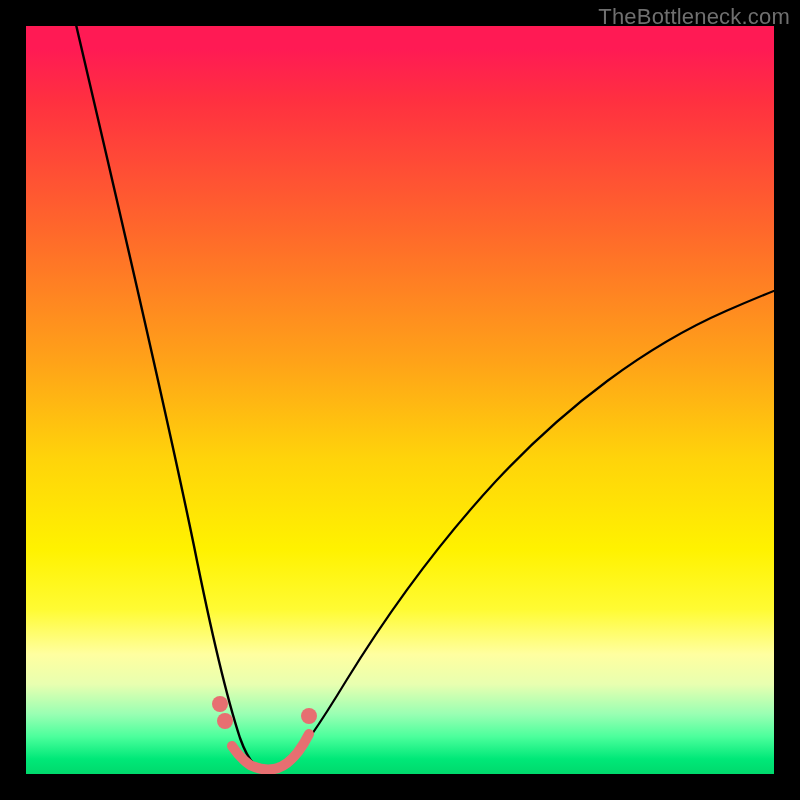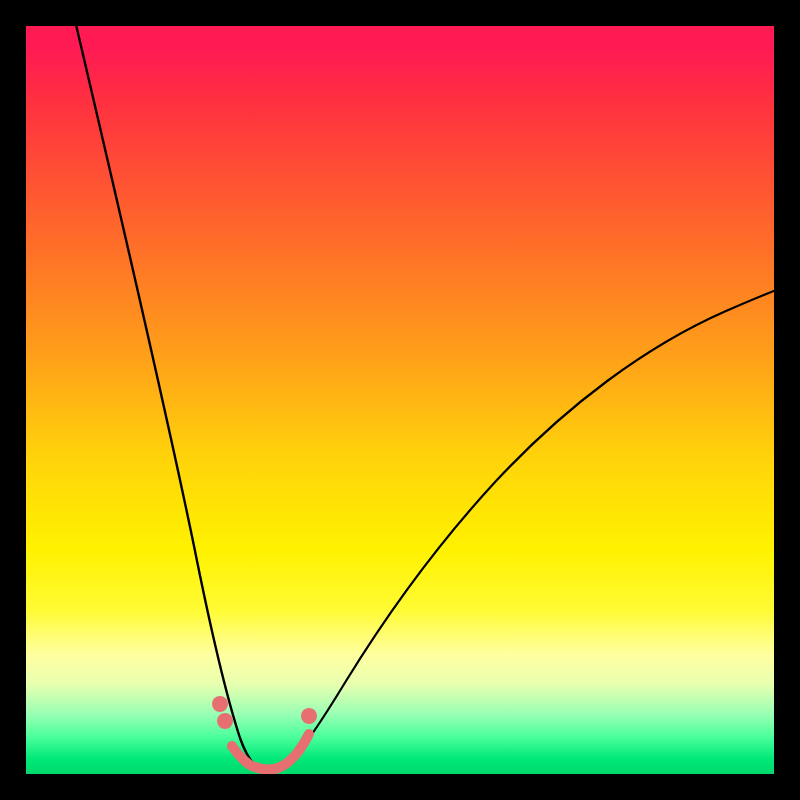--- a/index.html
+++ b/index.html
@@ -84,13 +84,14 @@
                Q 214 732 224 739
                Q 236 745 248 743
                Q 260 741 272 726
                Q 278 718 283 708" fill="none" stroke="#e76f71" stroke-width="10" stroke-linecap="round"></path>
       <circle cx="194" cy="678" r="8" fill="#e76f71"></circle>
       <circle cx="199" cy="695" r="8" fill="#e76f71"></circle>
       <circle cx="283" cy="690" r="8" fill="#e76f71"></circle>
     </svg>
   </div>
 
+  <div class="watermark">TheBottleneck.com</div>
 </div>
 
 </body></html>

